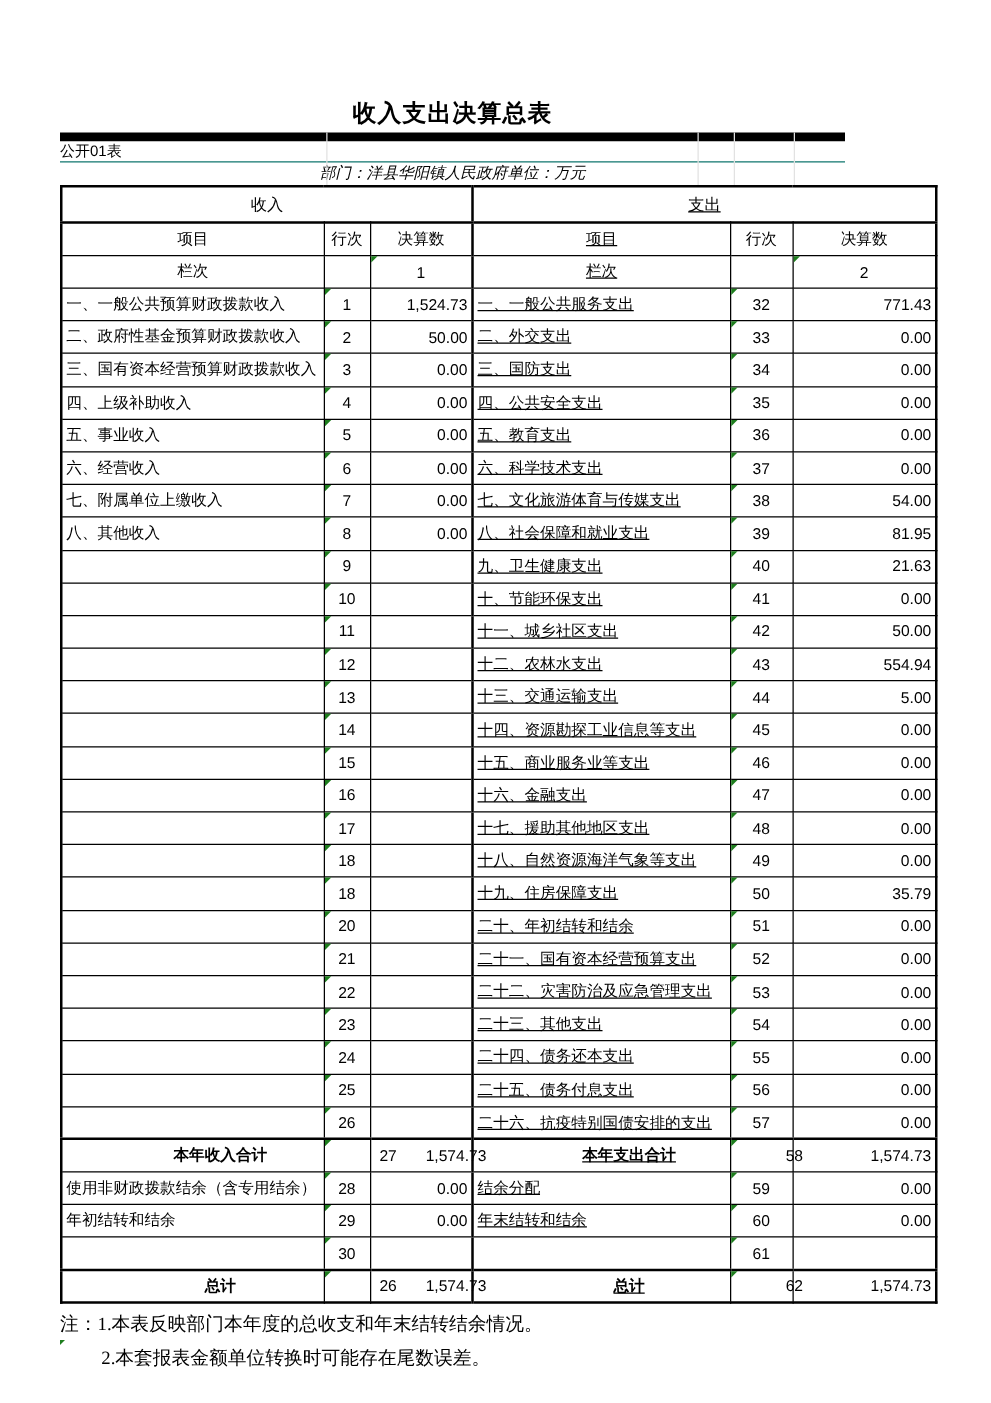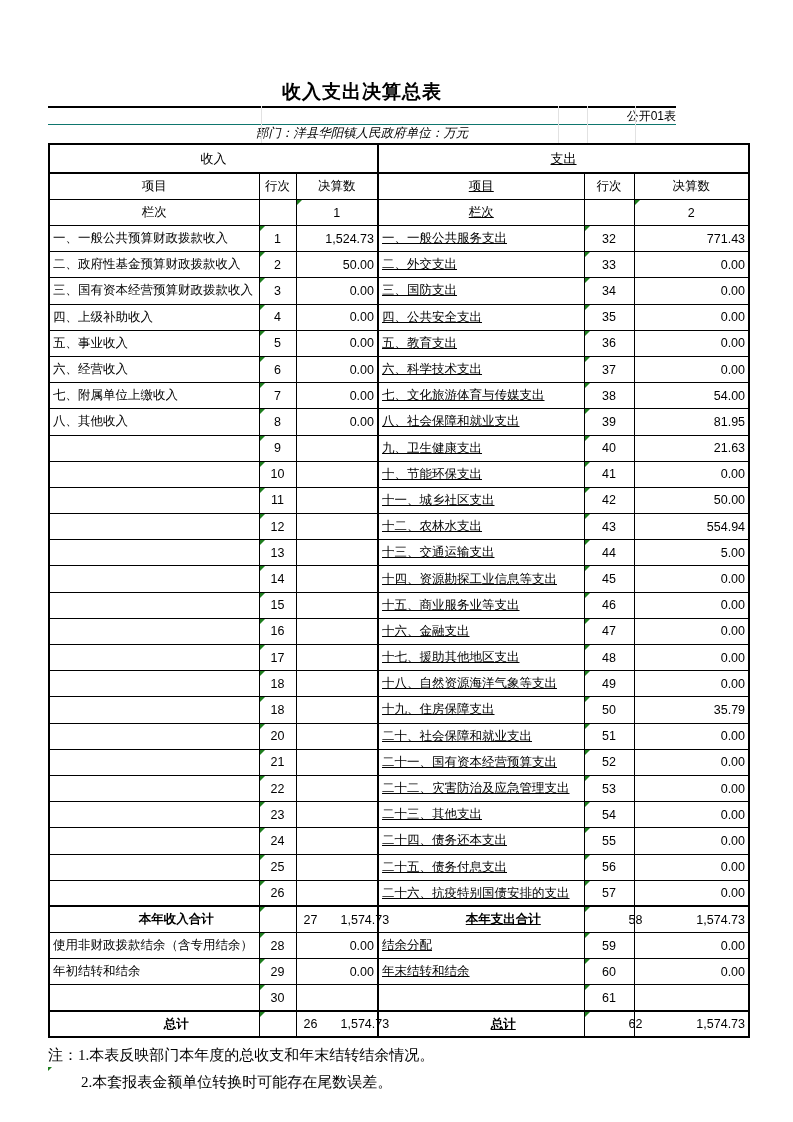--- a/index.html
+++ b/index.html
@@ -7,21 +7,21 @@
     width:793px;height:1122px;background:#ffffff;position:relative;
     font-family:"Liberation Sans","DejaVu Sans",sans-serif;color:#000;
   }
   .sheet{position:absolute;left:48px;top:55px;width:628px;margin-top:24px;}
   .doc-title{
     height:27px;line-height:25px;text-align:center;
     font-size:19px;font-weight:bold;letter-spacing:1px;
   }
   
   .meta{position:relative;}
-  .meta-row1{height:16px;line-height:16px;font-size:12px;text-align:right;border-top:2px solid #000000;}
+  .meta-row1{height:16px;line-height:16px;font-size:12px;border-top:7px solid #000000;}
   .meta-row2{height:18px;line-height:17px;font-size:12.5px;border-top:1px solid #0f766e;
              display:flex;justify-content:center;font-style:italic;}
   .vgrid{position:absolute;top:0;bottom:0;width:1px;background:#e2e2e2;}
   .vg1{left:213px;} .vg2{left:510px;} .vg3{left:539px;} .vg4{left:587px;}
 
   table{border-collapse:collapse;table-layout:fixed;width:700px;border:2px solid #000;}
   th,td{border:1px solid #000;font-size:12.5px;font-weight:normal;padding:0;overflow:visible;position:relative;}
   tr.section-row th{height:27px;border-bottom:2px solid #000;font-size:13px;text-align:center;}
   tr.colhead-row th{height:25px;text-align:center;}
   tr.lanci-row td{height:25px;text-align:center;}
@@ -247,21 +247,21 @@
           <td class="line"><span class="tri"></span><span>18</span></td>
           <td class="value"><span></span></td>
           <td class="item exp-divider"><span>十九、住房保障支出</span></td>
           <td class="line"><span class="tri"></span><span>50</span></td>
           <td class="value"><span>35.79</span></td>
         </tr>
         <tr>
           <td class="item"><span></span></td>
           <td class="line"><span class="tri"></span><span>20</span></td>
           <td class="value"><span></span></td>
-          <td class="item exp-divider"><span>二十、社会保障和就业支出</span></td>
+          <td class="item exp-divider"><span>二十、年初结转和结余</span></td>
           <td class="line"><span class="tri"></span><span>51</span></td>
           <td class="value"><span>0.00</span></td>
         </tr>
         <tr>
           <td class="item"><span></span></td>
           <td class="line"><span class="tri"></span><span>21</span></td>
           <td class="value"><span></span></td>
           <td class="item exp-divider"><span>二十一、国有资本经营预算支出</span></td>
           <td class="line"><span class="tri"></span><span>52</span></td>
           <td class="value"><span>0.00</span></td>

